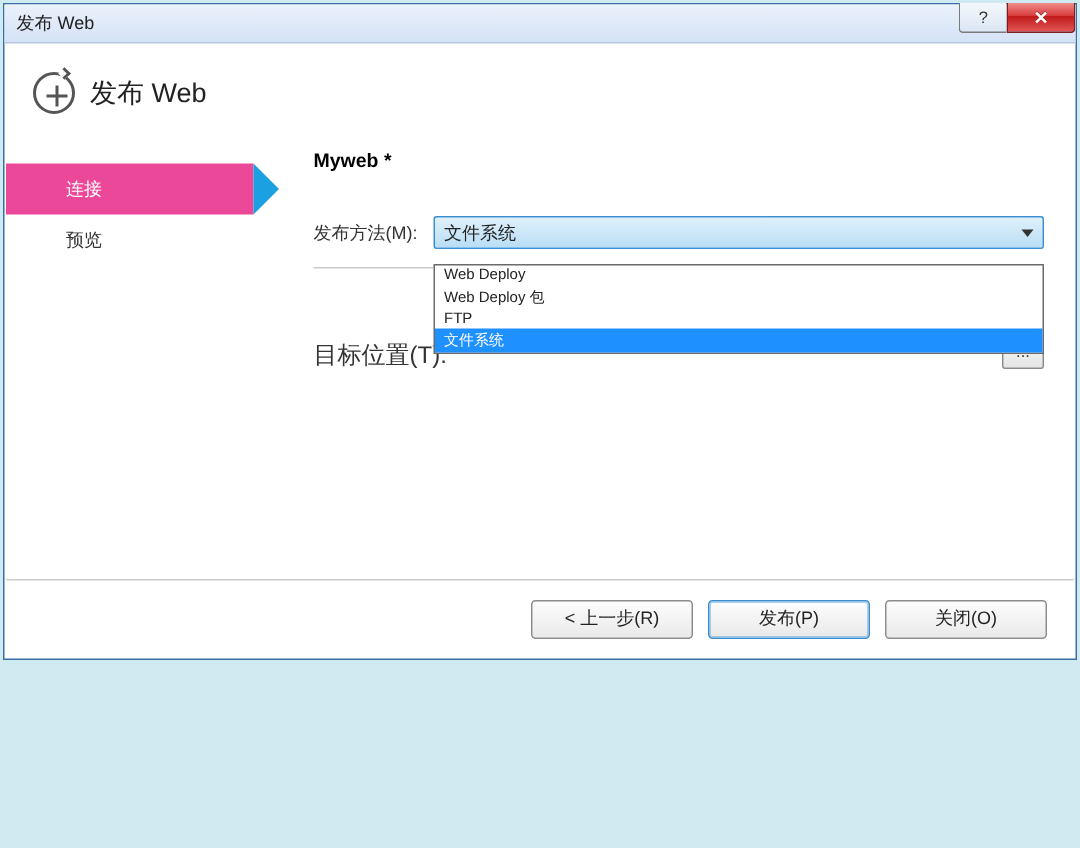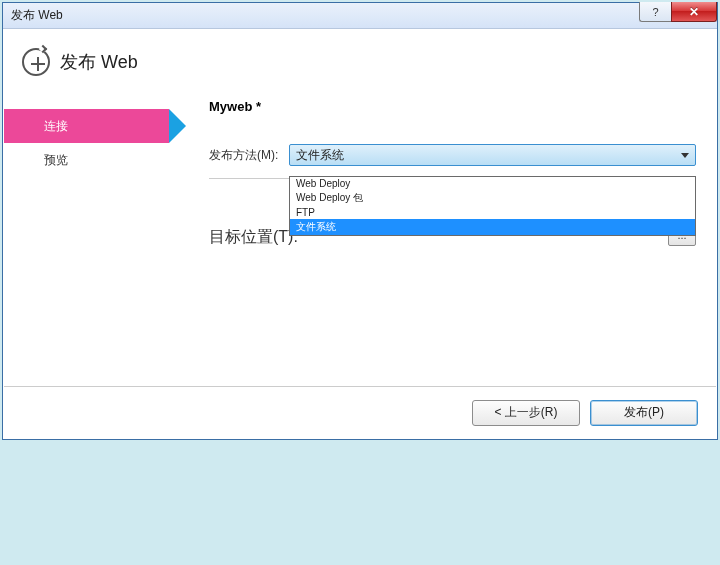--- a/index.html
+++ b/index.html
@@ -221,16 +221,19 @@
 
     </div>
 
     <div class="footer">
       <div class="btn">
           <span>&lt; 上一步(R)</span>
         </div>
       <div class="btn primary">
           <span>发布(P)</span>
         </div>
+      <div class="btn">
+          <span>关闭(O)</span>
+        </div>
     </div>
 
   </div>
 </div>
 
 </body></html>

